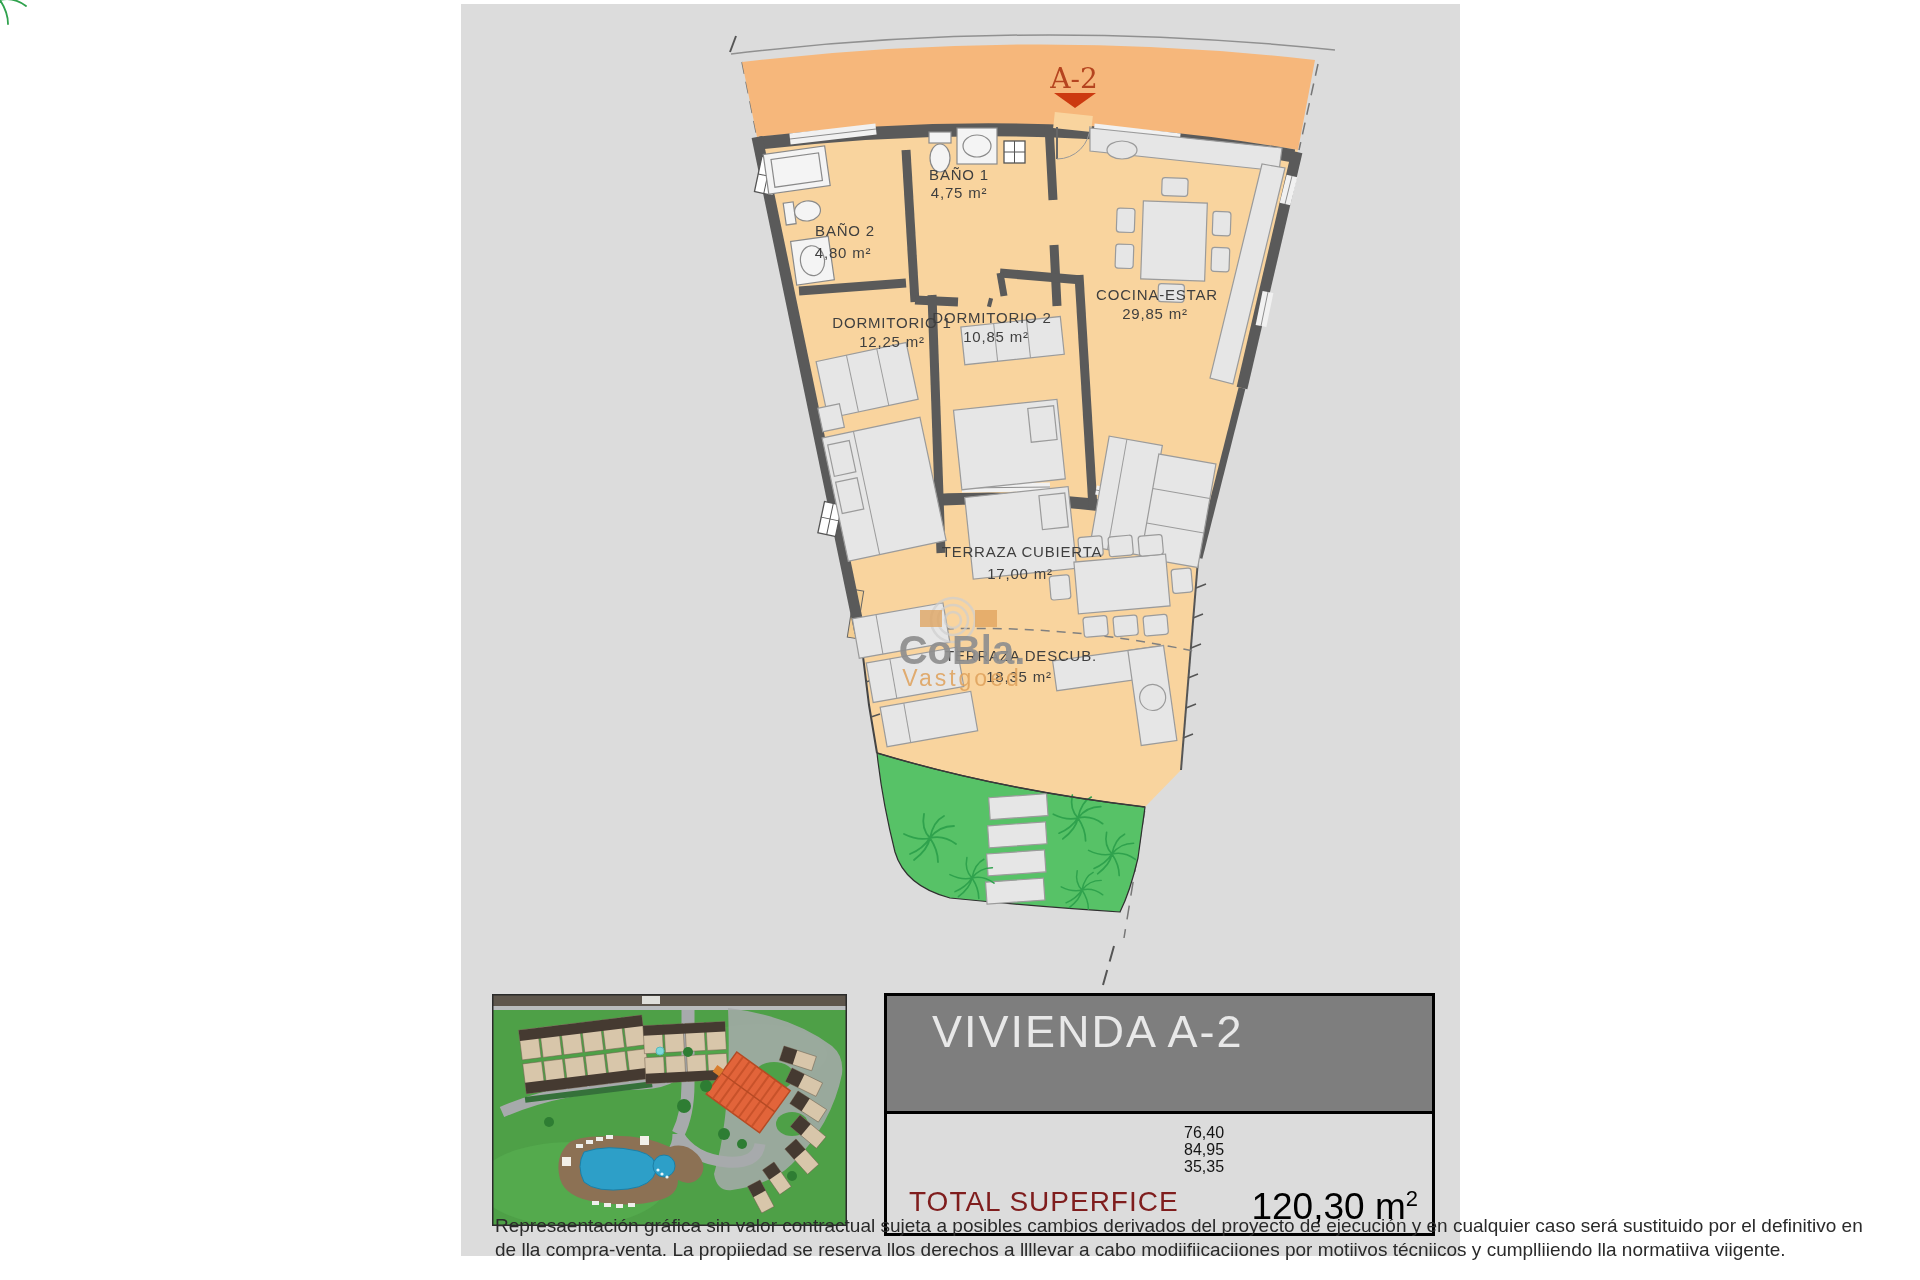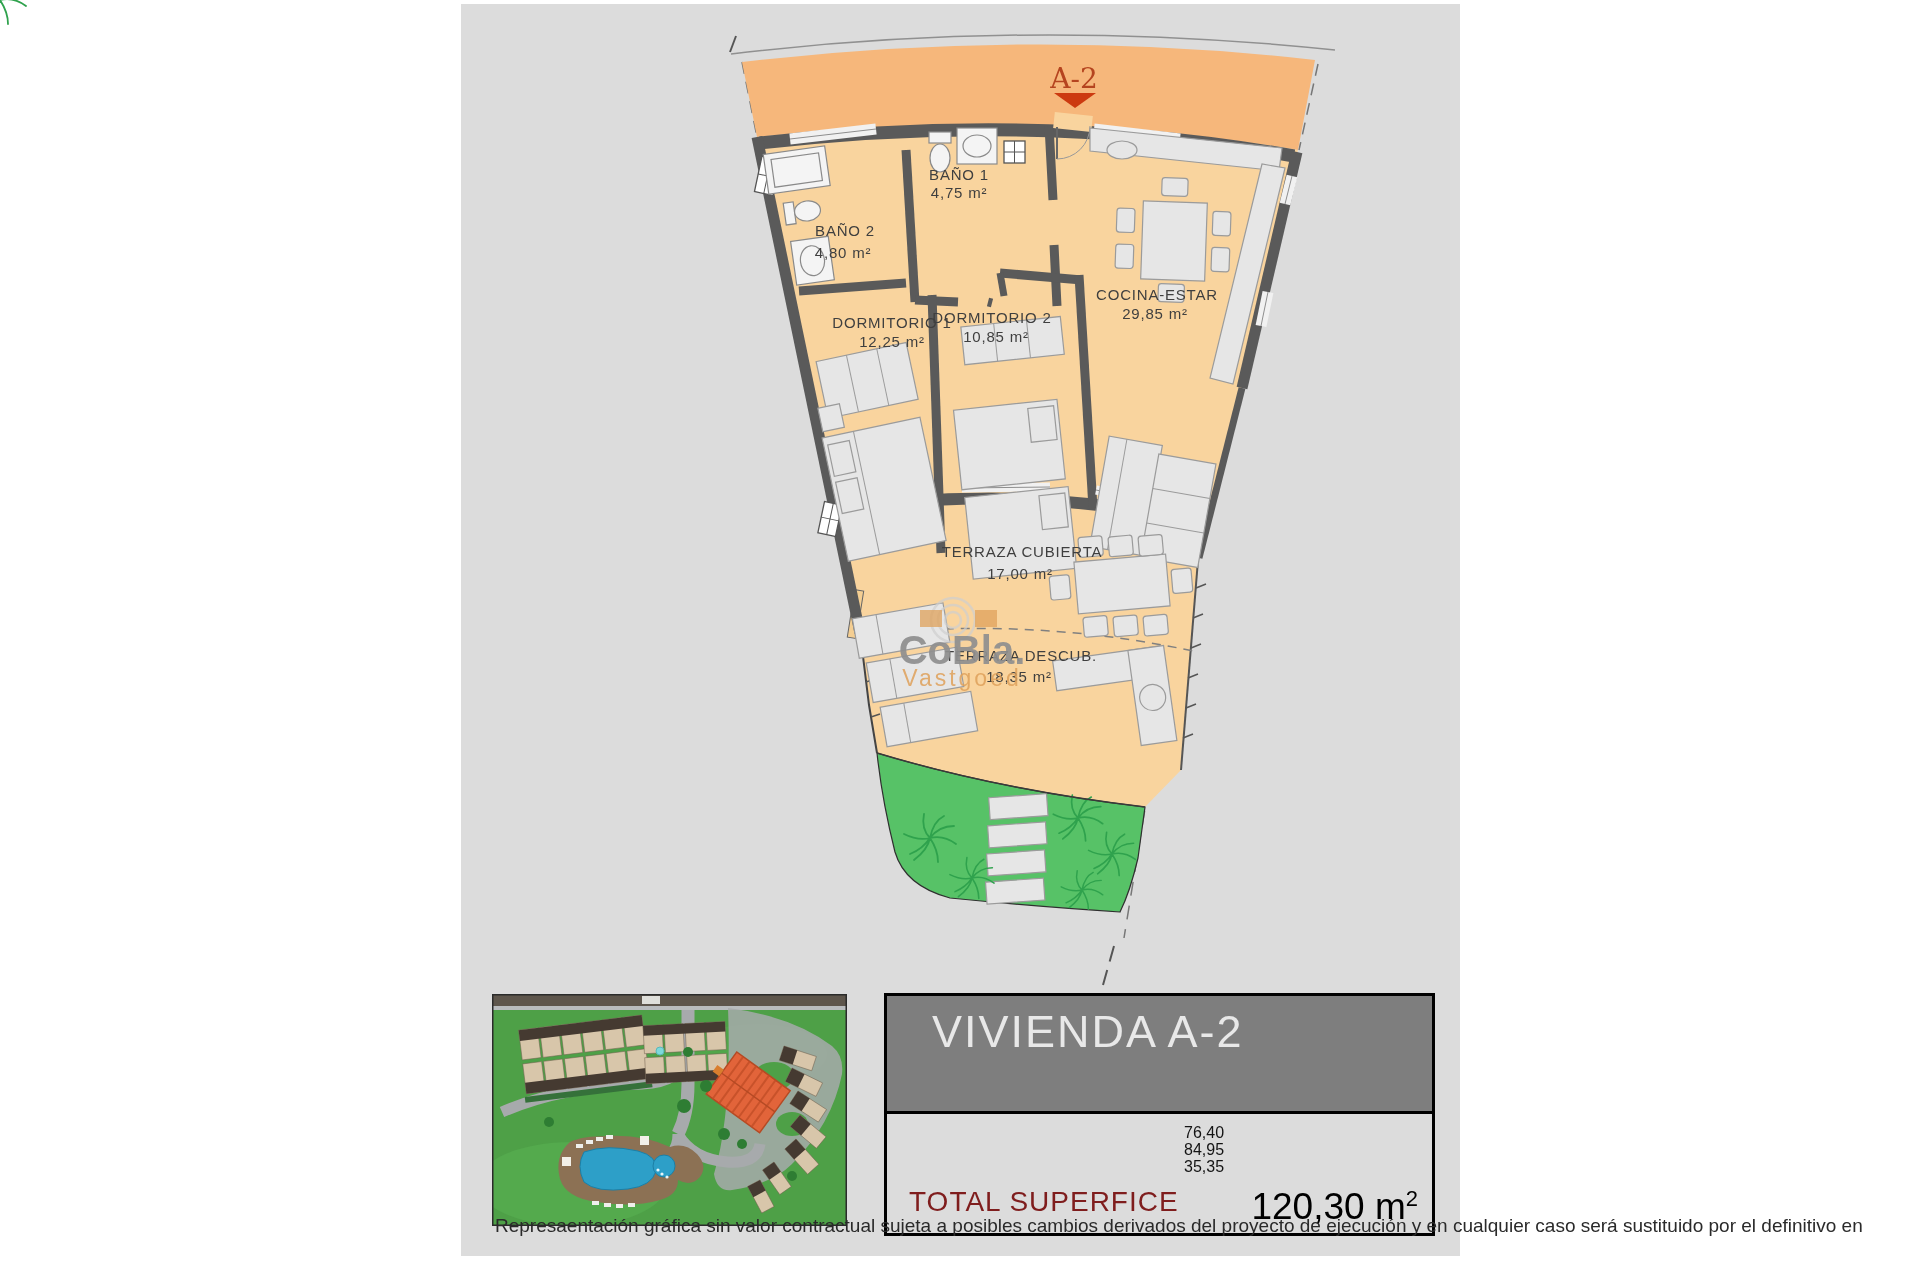--- a/index.html
+++ b/index.html
@@ -412,14 +412,15 @@
       <div>35,35</div>
     </div>
     <div class="total-row">
       <span class="total-value"><span>120,30</span>&nbsp;<span>m</span><sup>2</sup></span>
       <span class="total-label">TOTAL SUPERFICE</span>
     </div>
   </div>
 
   <div class="disclaimer">
     <div>Represaentación gráfica sin valor contractual sujeta a posibles cambios derivados del proyecto de ejecución y en cualquier caso será sustituido por el definitivo en</div>
+    <div>de lla compra-venta. La propiiedad se reserva llos derechos a llllevar a cabo modiifiicaciiones por motiivos técniicos y cumplliiendo lla normatiiva viigente.</div>
   </div>
 </div>
 
 </body></html>

